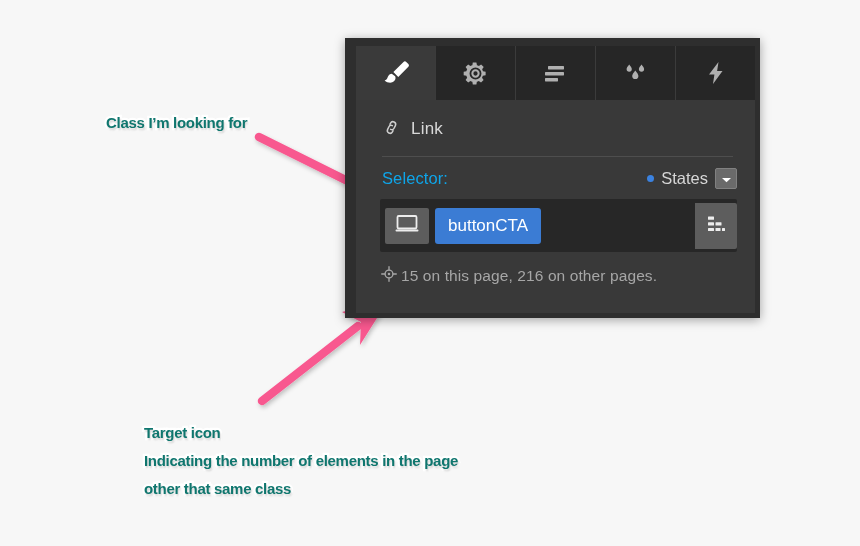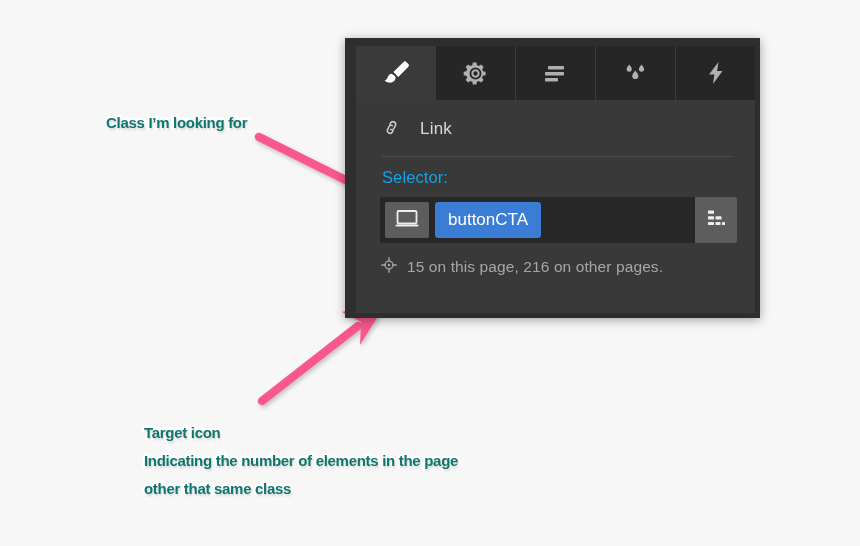--- a/index.html
+++ b/index.html
@@ -98,21 +98,21 @@
     left: 11px;
     top: 62px;
     right: 5px;
     bottom: 5px;
     background: #393939;
   }
 
   .link-row {
     display: flex;
     align-items: center;
-    gap: 19px;
+    gap: 10px;
     padding: 14px 20px 0 26px;
     height: 30px;
   }
   .link-row .label {
     color: #d8d8d8;
     font-size: 17px;
     letter-spacing: 0.2px;
   }
 
   .divider {
@@ -154,21 +154,21 @@
     border: 1px solid #818181;
     border-radius: 2px;
     display: flex;
     align-items: center;
     justify-content: center;
     box-sizing: border-box;
   }
 
   .selector-field {
     margin: 10px 18px 0 24px;
-    height: 46px;
+    height: 53px;
     background: #272727;
     border-radius: 2px;
     display: flex;
     align-items: center;
     padding: 0 0 0 5px;
     box-sizing: border-box;
     position: relative;
   }
   .bp-btn {
     width: 44px;
@@ -200,21 +200,21 @@
     display: flex;
     align-items: center;
     justify-content: center;
     flex: 0 0 auto;
     border-radius: 0 2px 2px 0;
   }
 
   .count-row {
     display: flex;
     align-items: center;
-    gap: 9px;
+    gap: 3px;
     padding: 13px 0 0 24px;
   }
   .count-row .count-text {
     color: #a6a6a6;
     font-size: 15.5px;
     letter-spacing: 0.1px;
   }
 
   
   .anno {
@@ -338,20 +338,31 @@
         </svg>
       </span>
       <span class="label">Link</span>
     </div>
 
     <div class="divider"></div>
 
     <div class="selector-head">
       <span class="sel-label">Selector:</span>
       <span class="spacer"></span>
+      <span class="states-group">
+        <span class="state-dot"></span>
+        <span class="states-label">States</span>
+        <span class="states-caret">
+          <span>
+            <svg width="11" height="8" viewBox="0 0 11 8">
+              <path d="M1 2 L5.5 6.3 L10 2 Z" fill="#ffffff"></path>
+            </svg>
+          </span>
+        </span>
+      </span>
     </div>
 
     <div class="selector-field">
 
       <span class="bp-btn">
         <span>
           <svg width="26" height="21" viewBox="0 0 26 21">
             <rect x="3.5" y="3" width="19" height="12.5" rx="1.2" fill="none" stroke="#ededed" stroke-width="1.8"></rect>
             <rect x="1.5" y="16.4" width="23" height="2" rx="1" fill="#ededed"></rect>
           </svg>

